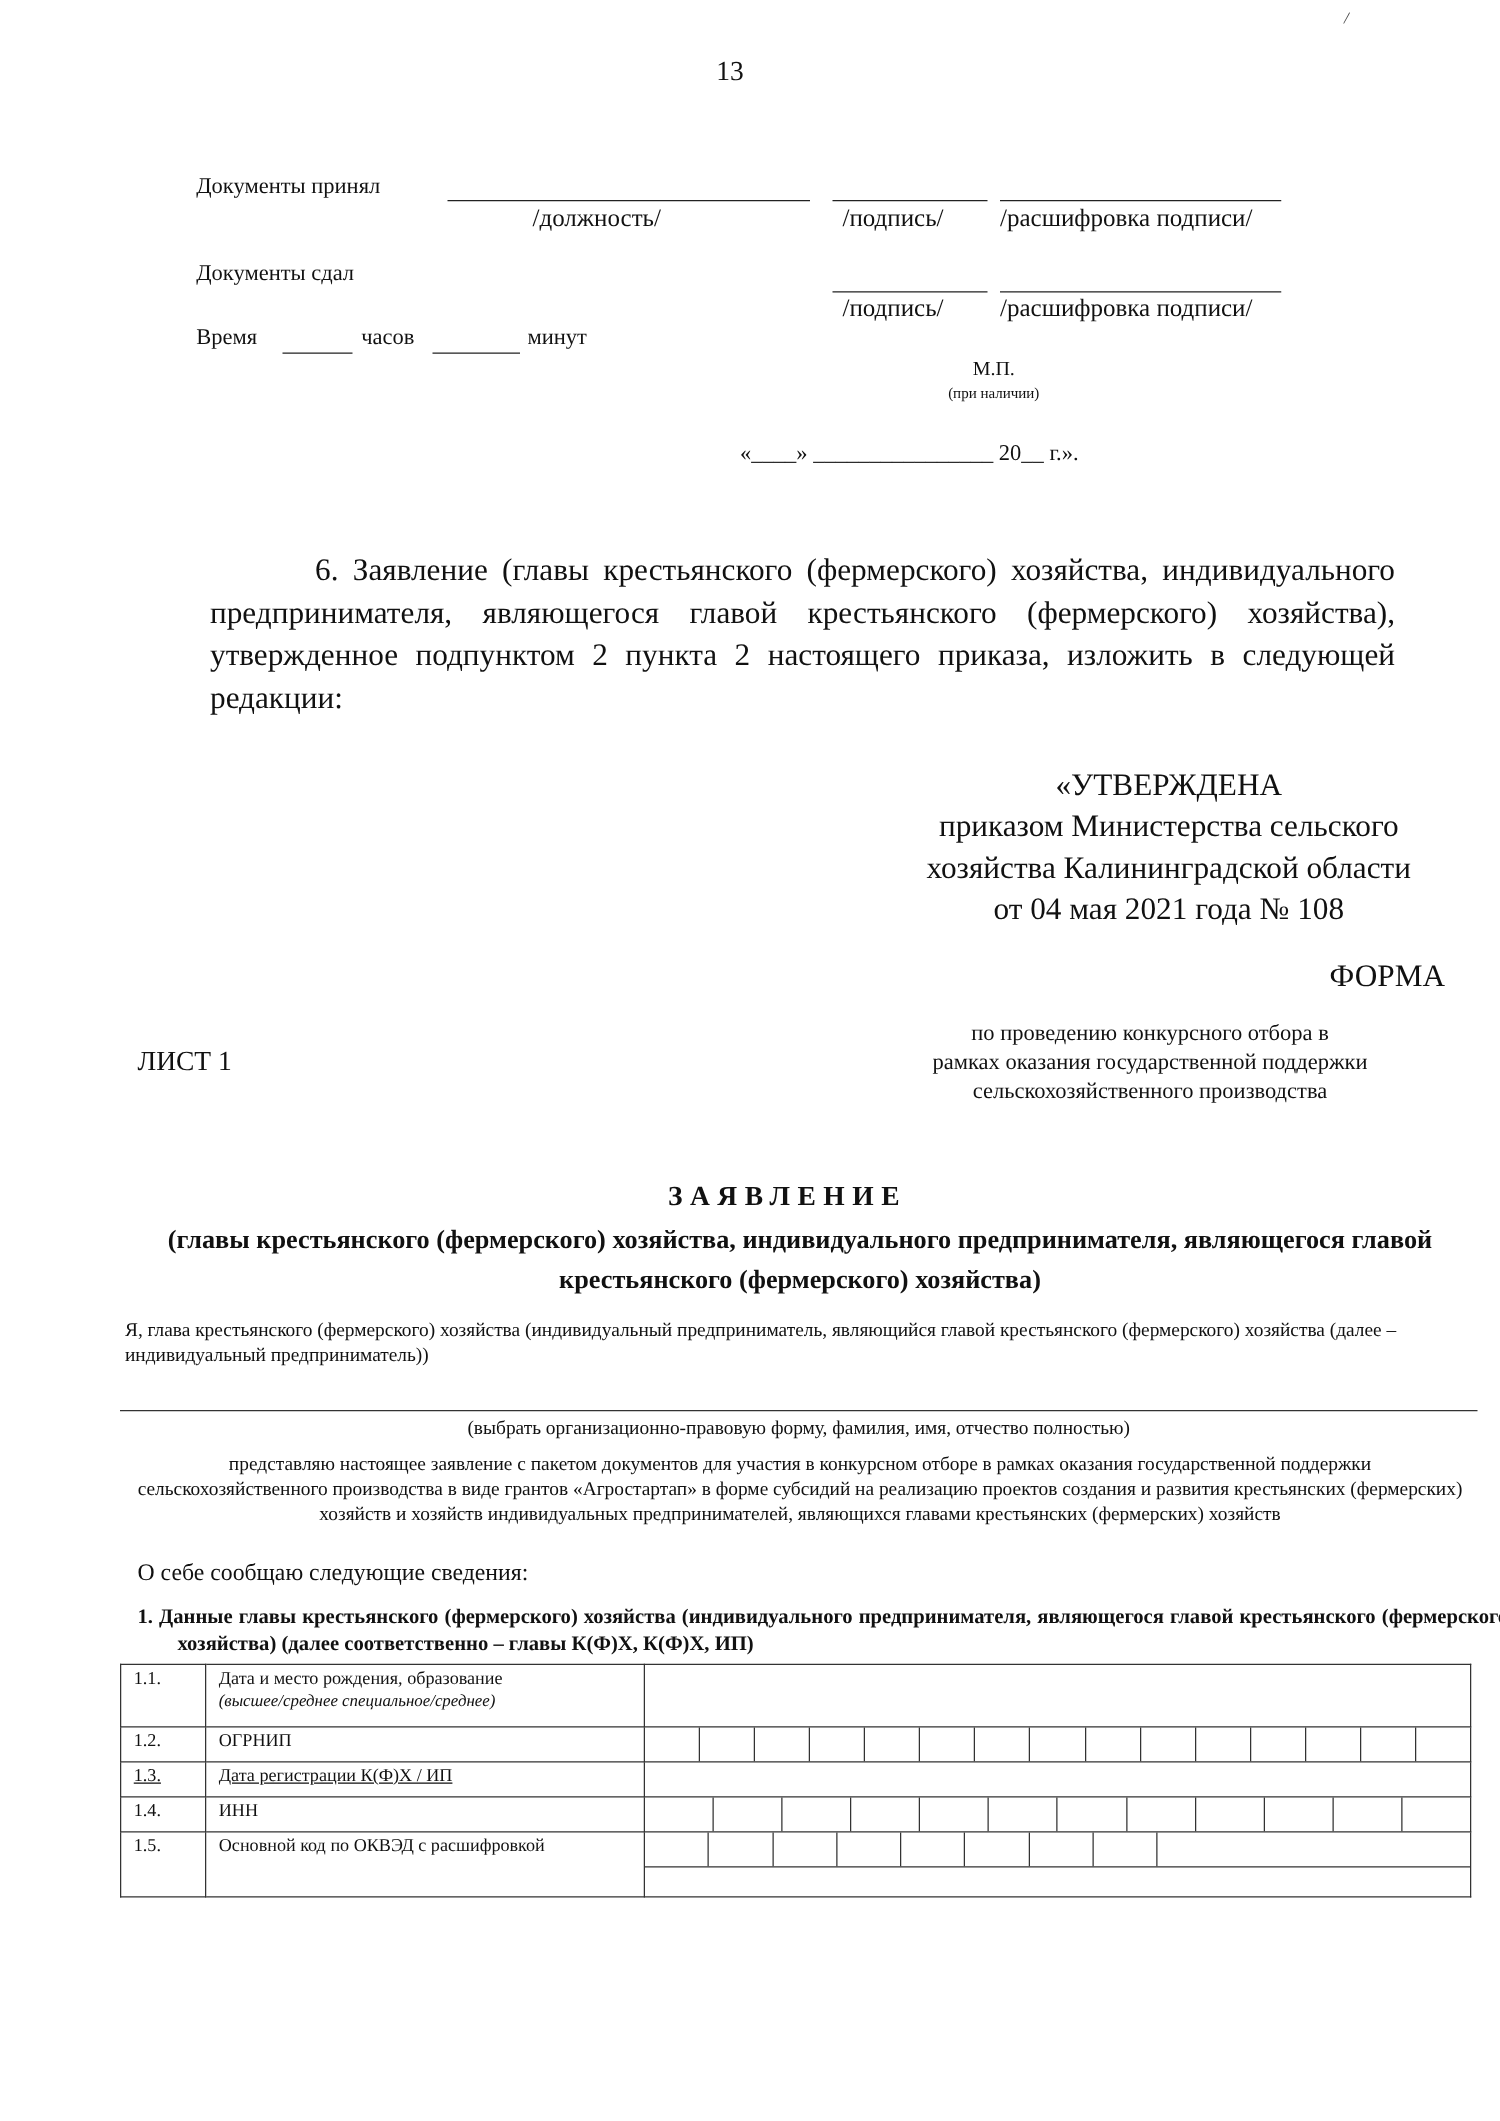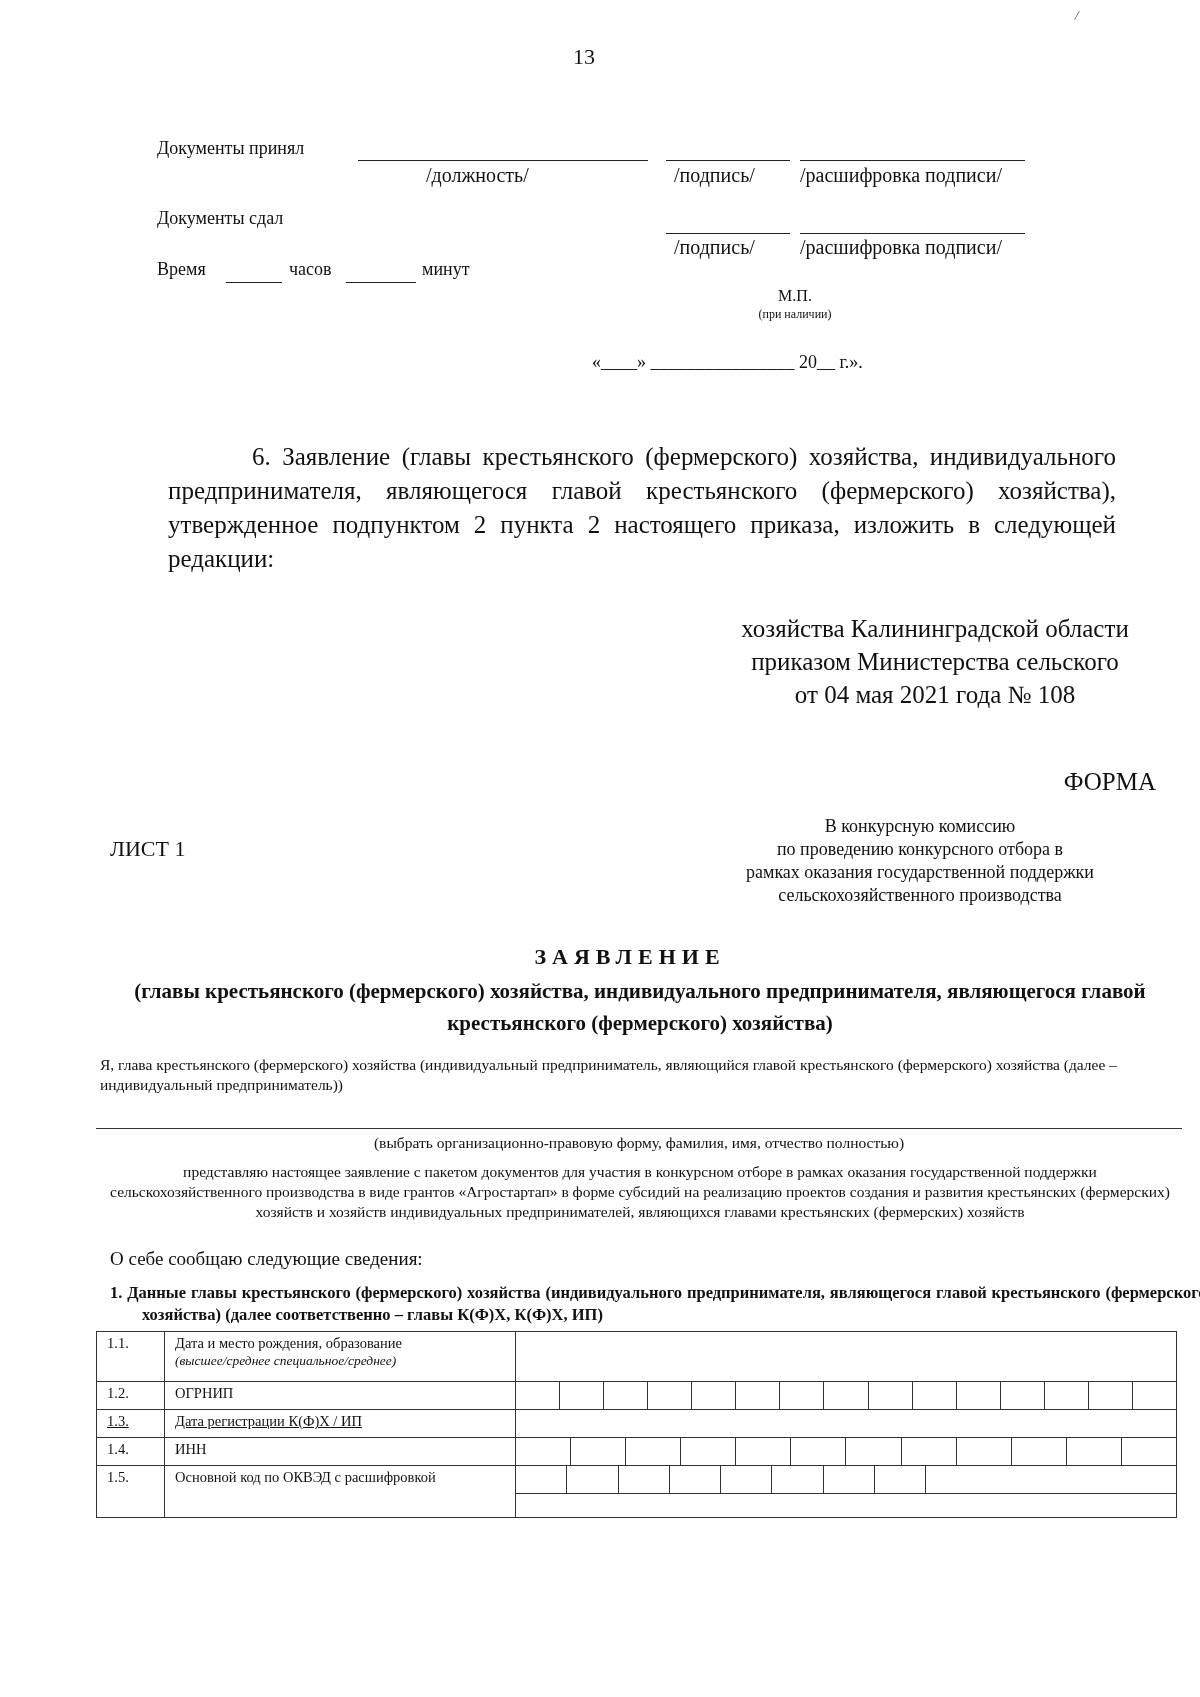--- a/index.html
+++ b/index.html
@@ -95,30 +95,30 @@
 <div class="abs lbl" style="left:422px; top:259px;">минут</div>
 
 <div class="abs small" style="left:740px; width:110px; top:287px; font-size:16px;">М.П.</div>
 <div class="abs tiny" style="left:740px; width:110px; top:307px;">(при наличии)</div>
 
 <div class="abs lbl" style="left:592px; top:352px;">«____» ________________ 20__ г.».</div>
 
 <div class="abs para">6. Заявление (главы крестьянского (фермерского) хозяйства, индивидуального предпринимателя, являющегося главой крестьянского (фермерского) хозяйства), утвержденное подпунктом 2 пункта 2 настоящего приказа, изложить в следующей редакции:</div>
 
 <div class="abs approve">
+  <div>«УТВЕРЖДЕНА</div>
+  <div>приказом Министерства сельского</div>
   <div>хозяйства Калининградской области</div>
-  <div>приказом Министерства сельского</div>
   <div>от 04 мая 2021 года № 108</div>
 </div>
 
 <div class="abs forma">ФОРМА</div>
 <div class="abs list1">ЛИСТ 1</div>
 
 <div class="abs to-commission">
-  <div>В конкурсную комиссию</div>
   <div>по проведению конкурсного отбора в</div>
   <div>рамках оказания государственной поддержки</div>
   <div>сельскохозяйственного производства</div>
 </div>
 
 <div class="abs title">ЗАЯВЛЕНИЕ</div>
 <div class="abs subtitle">(главы крестьянского (фермерского) хозяйства, индивидуального предпринимателя, являющегося главой крестьянского (фермерского) хозяйства)</div>
 <div class="abs intro">Я, глава крестьянского (фермерского) хозяйства (индивидуальный предприниматель, являющийся главой крестьянского (фермерского) хозяйства (далее – индивидуальный предприниматель))</div>
 <div class="abs fill-line"></div>
 <div class="abs hint">(выбрать организационно-правовую форму, фамилия, имя, отчество полностью)</div>

